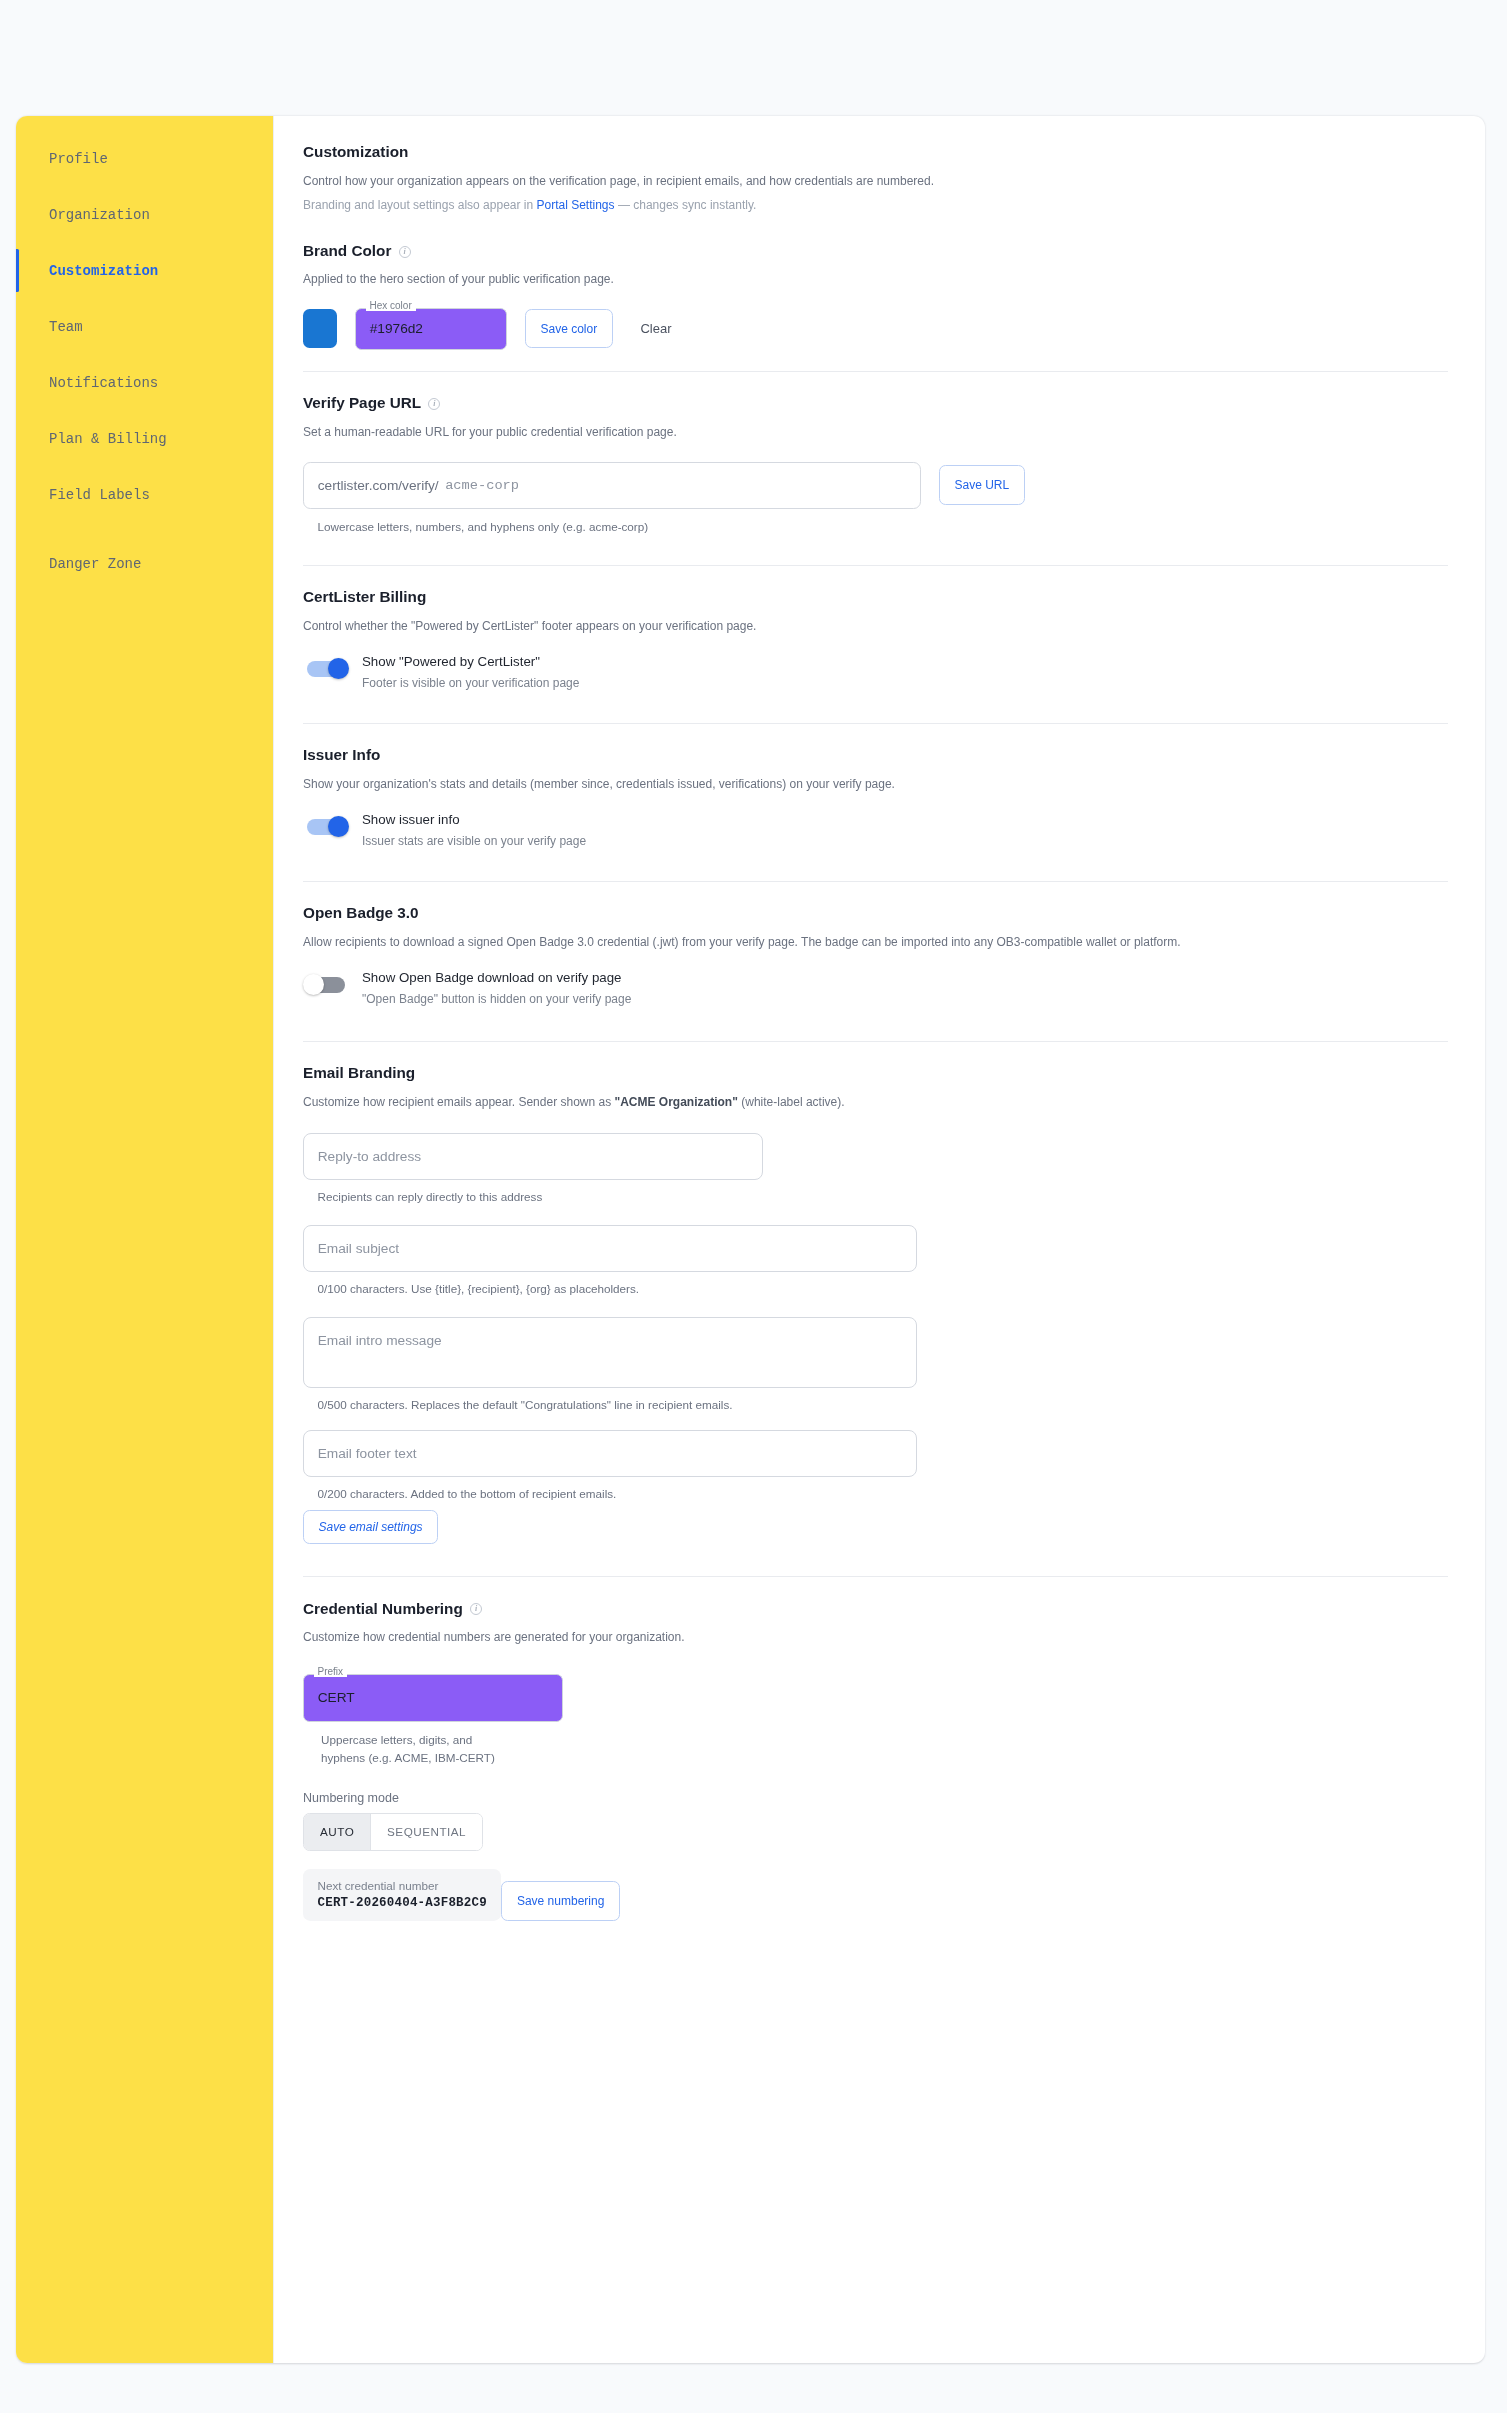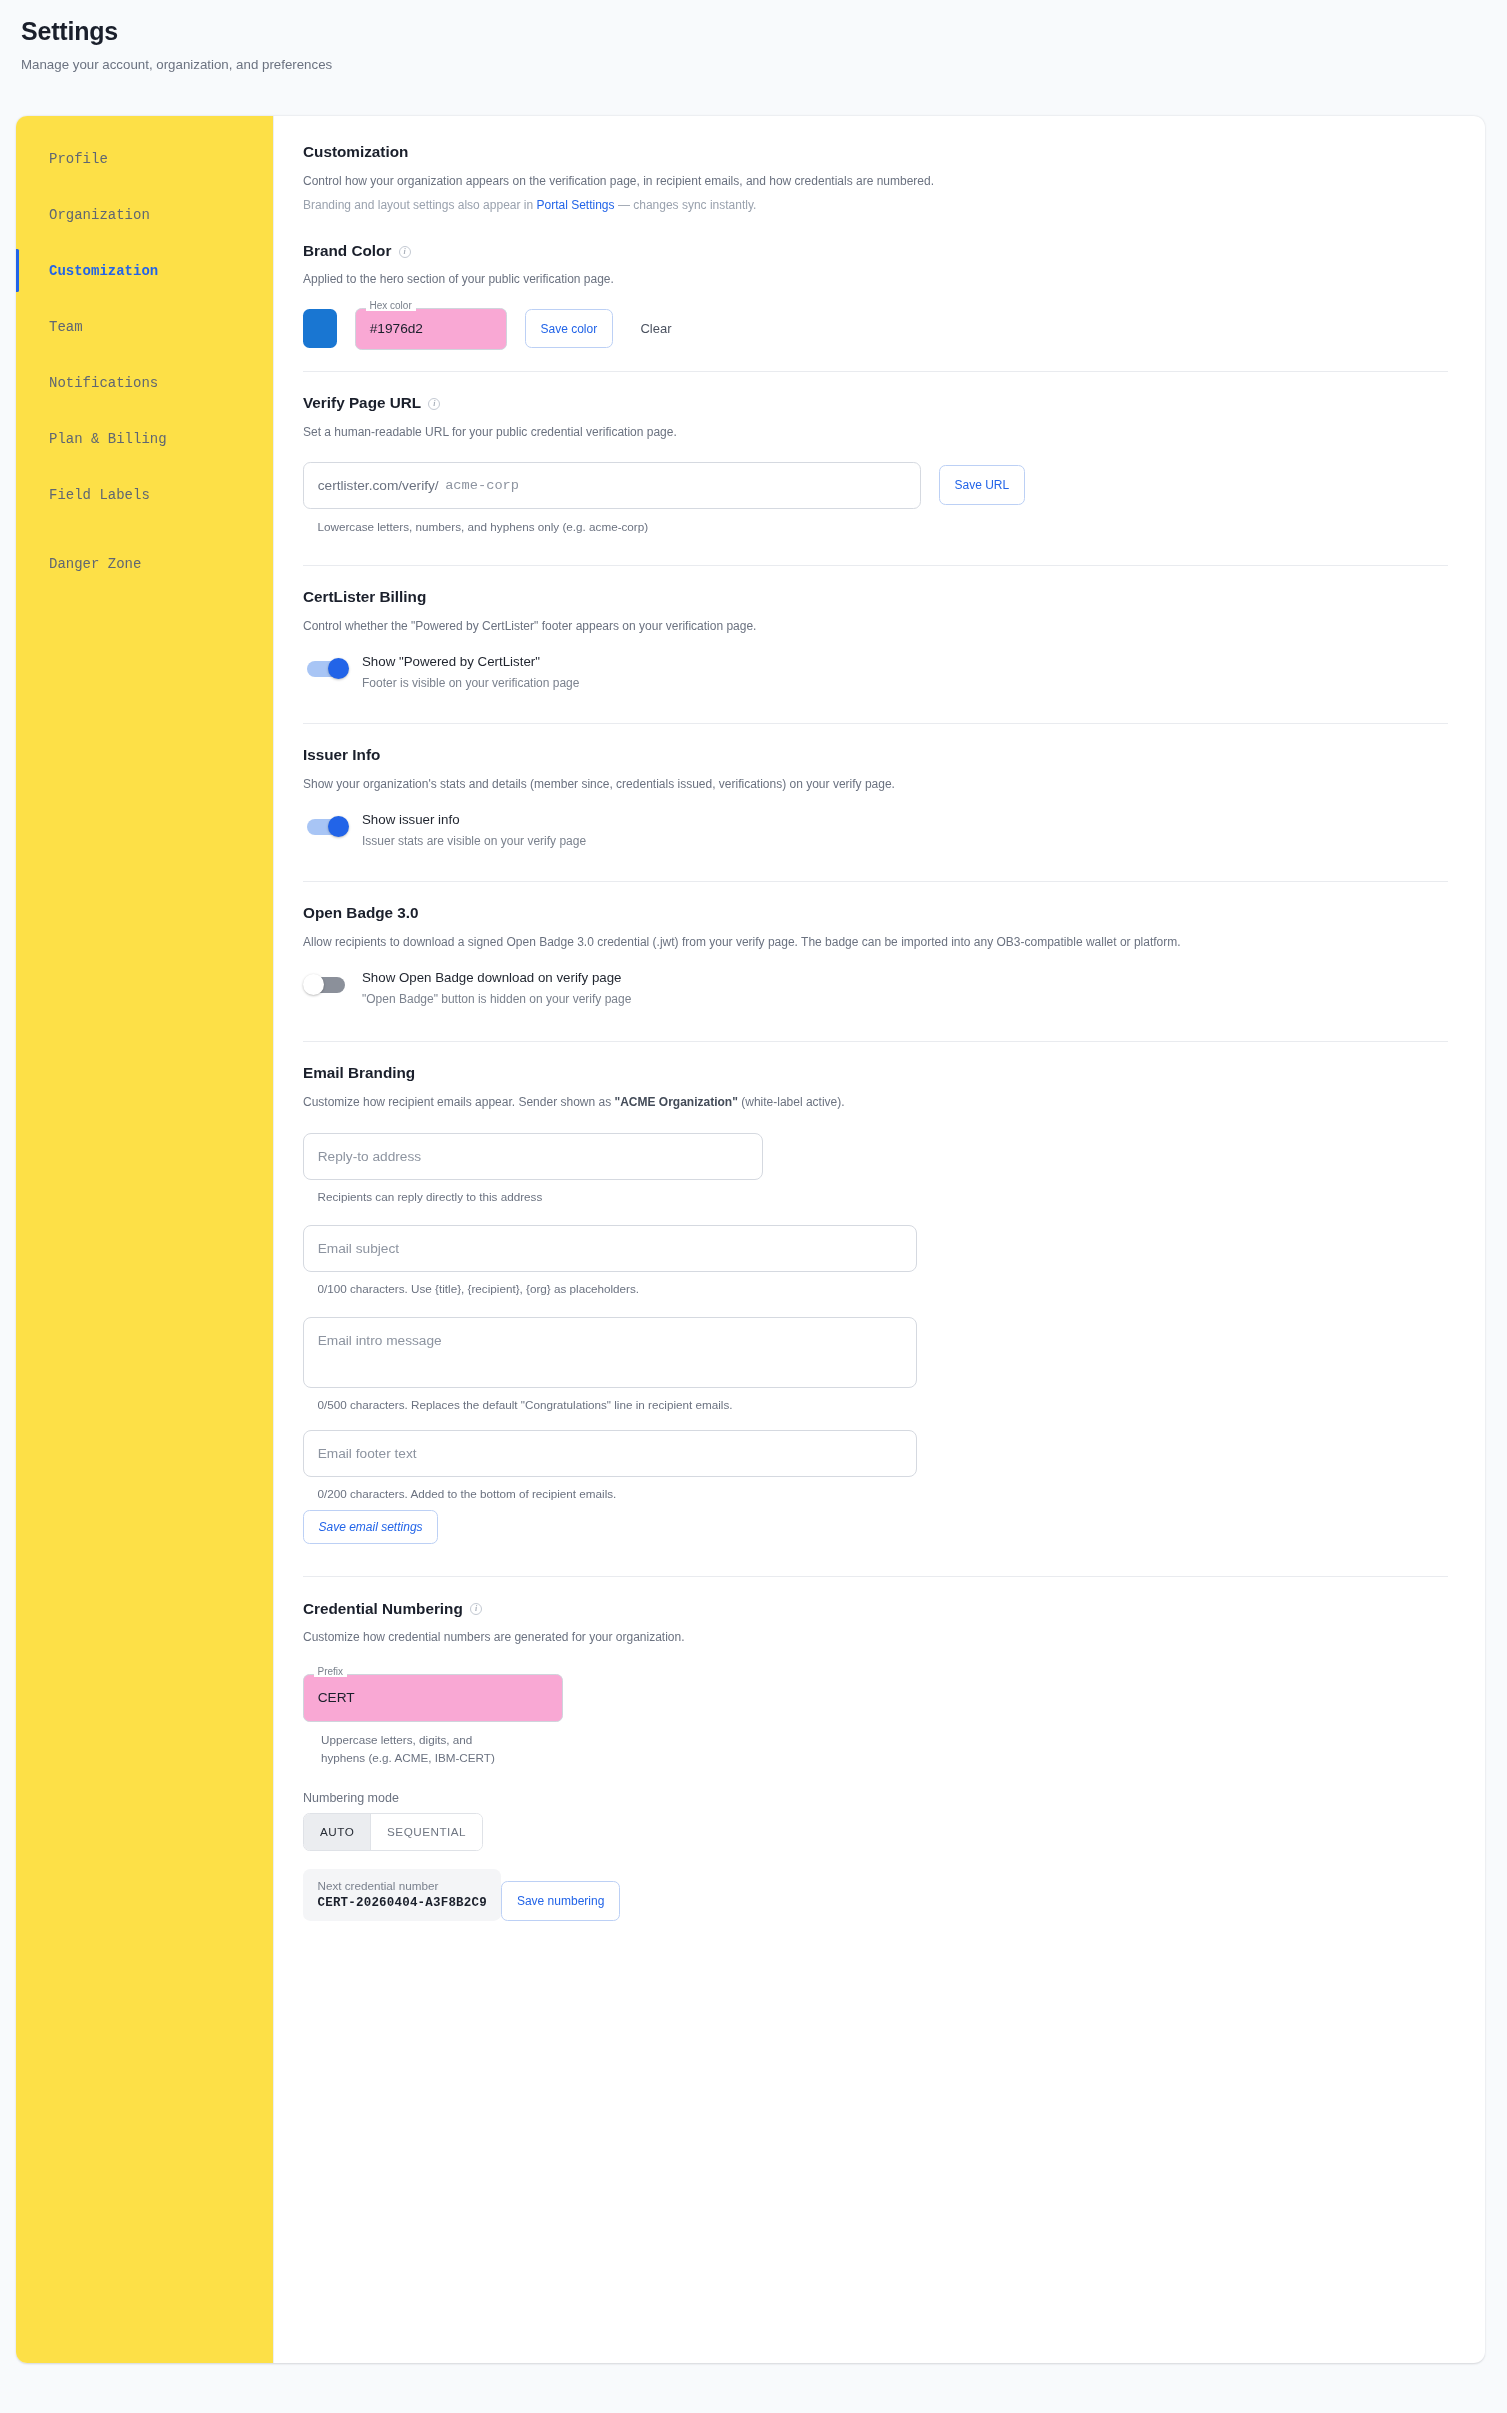--- a/index.html
+++ b/index.html
@@ -74,21 +74,21 @@
     font-family: "Liberation Serif", serif; line-height: 1;
     position: relative; top: 0.8px;
   }
 
   .divider { height: 0.8px; background: #e9ebef; margin: 21px 0 22.6px 0; }
 
   
   .tf { position: relative; display: inline-block; }
   .tf .tf-box {
     border: 0.8px solid #cfd4dc; border-radius: 6.5px;
-    height: 48px; background: #f9a8d4;
+    height: 48px; background: #8b5cf6;
     display: flex; align-items: center; padding: 0 13.7px;
     font-size: 13.7px; color: #1a1f2b;
   }
   .tf .tf-label {
     position: absolute; top: -6.5px; left: 10.5px;
     background: #fff; padding: 0 4px;
     font-size: 10px; color: #7a818c; line-height: 1;
   }
 
   
@@ -169,24 +169,20 @@
   .next-chip .nc-value {
     font-family: "Liberation Mono", monospace; font-weight: bold;
     font-size: 12.5px; color: #1a1f2b; margin-top: 3.2px; letter-spacing: 0.2px;
   }
 </style>
 </head>
 <body>
 
 <div class="page">
 
-  <div class="page-header">
-    <h1 class="page-title">Settings</h1>
-    <p class="page-subtitle">Manage your account, organization, and preferences</p>
-  </div>
 
   <div class="card">
 
     <nav class="sidebar">
       <div class="nav-item">
         <span>Profile</span>
       </div>
       <div class="nav-item">
         <span>Organization</span>
       </div>

